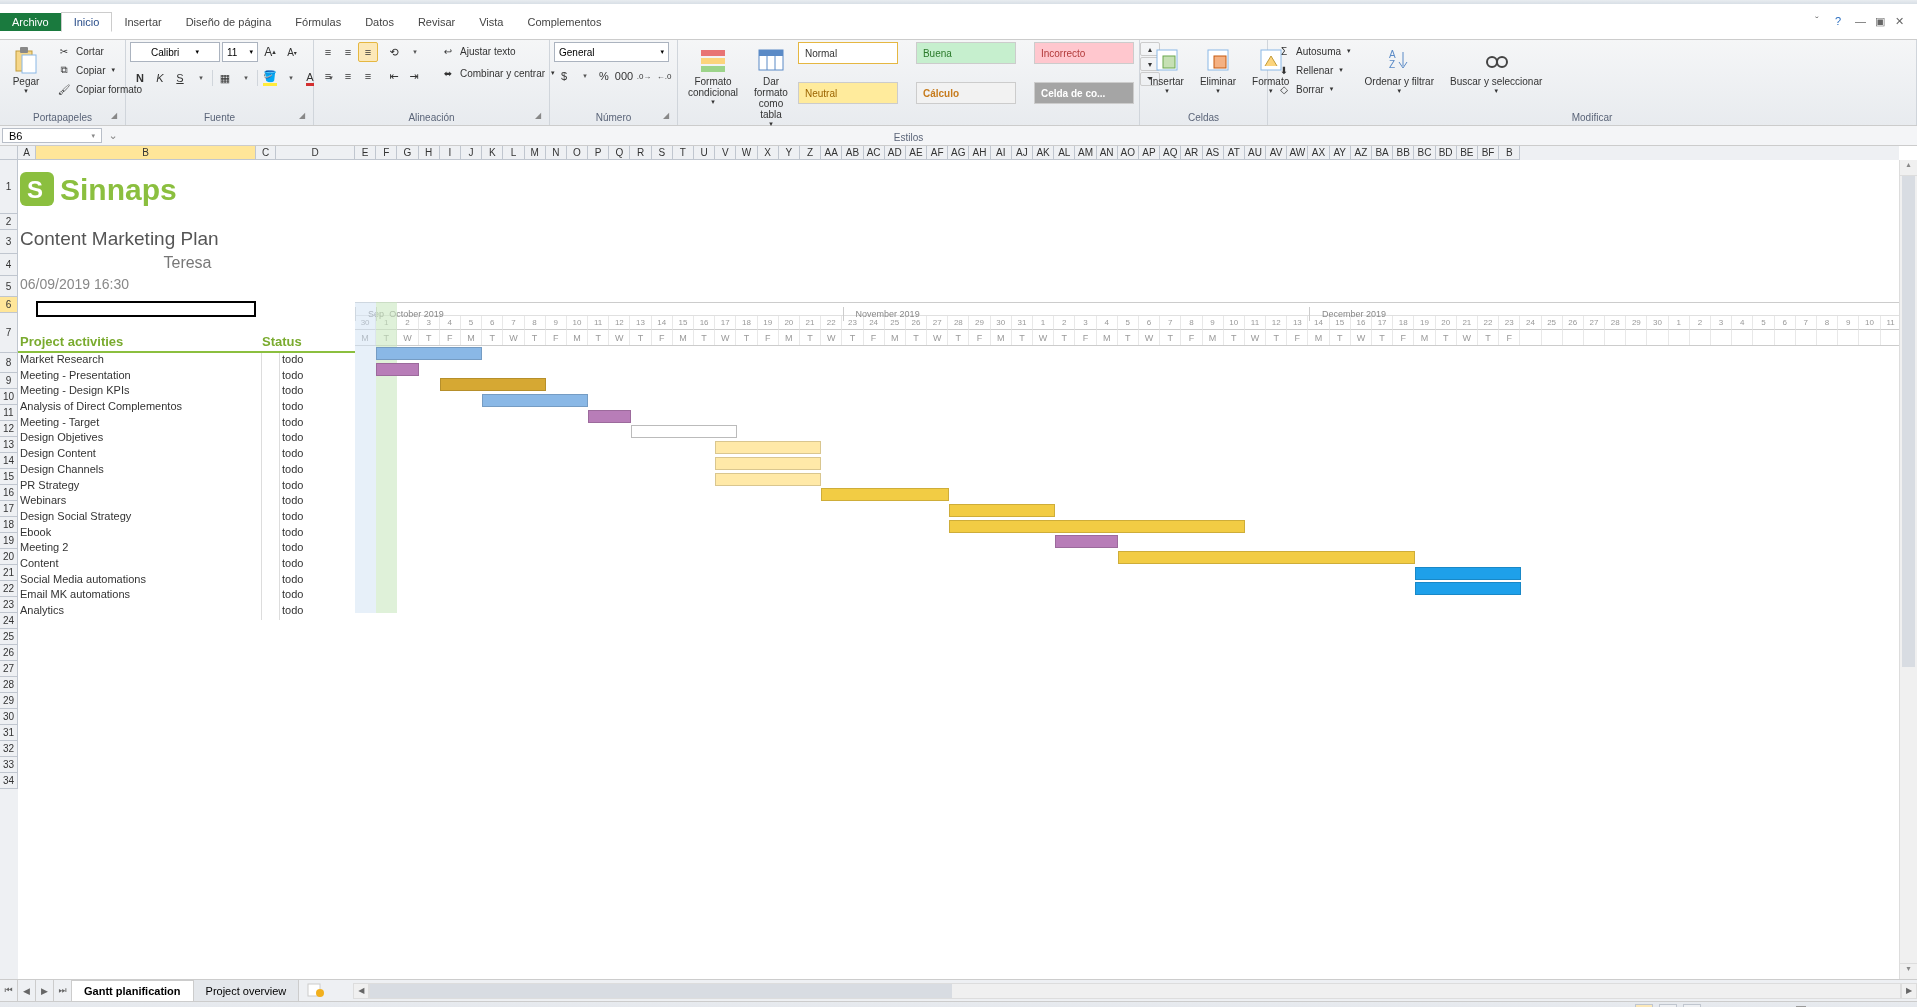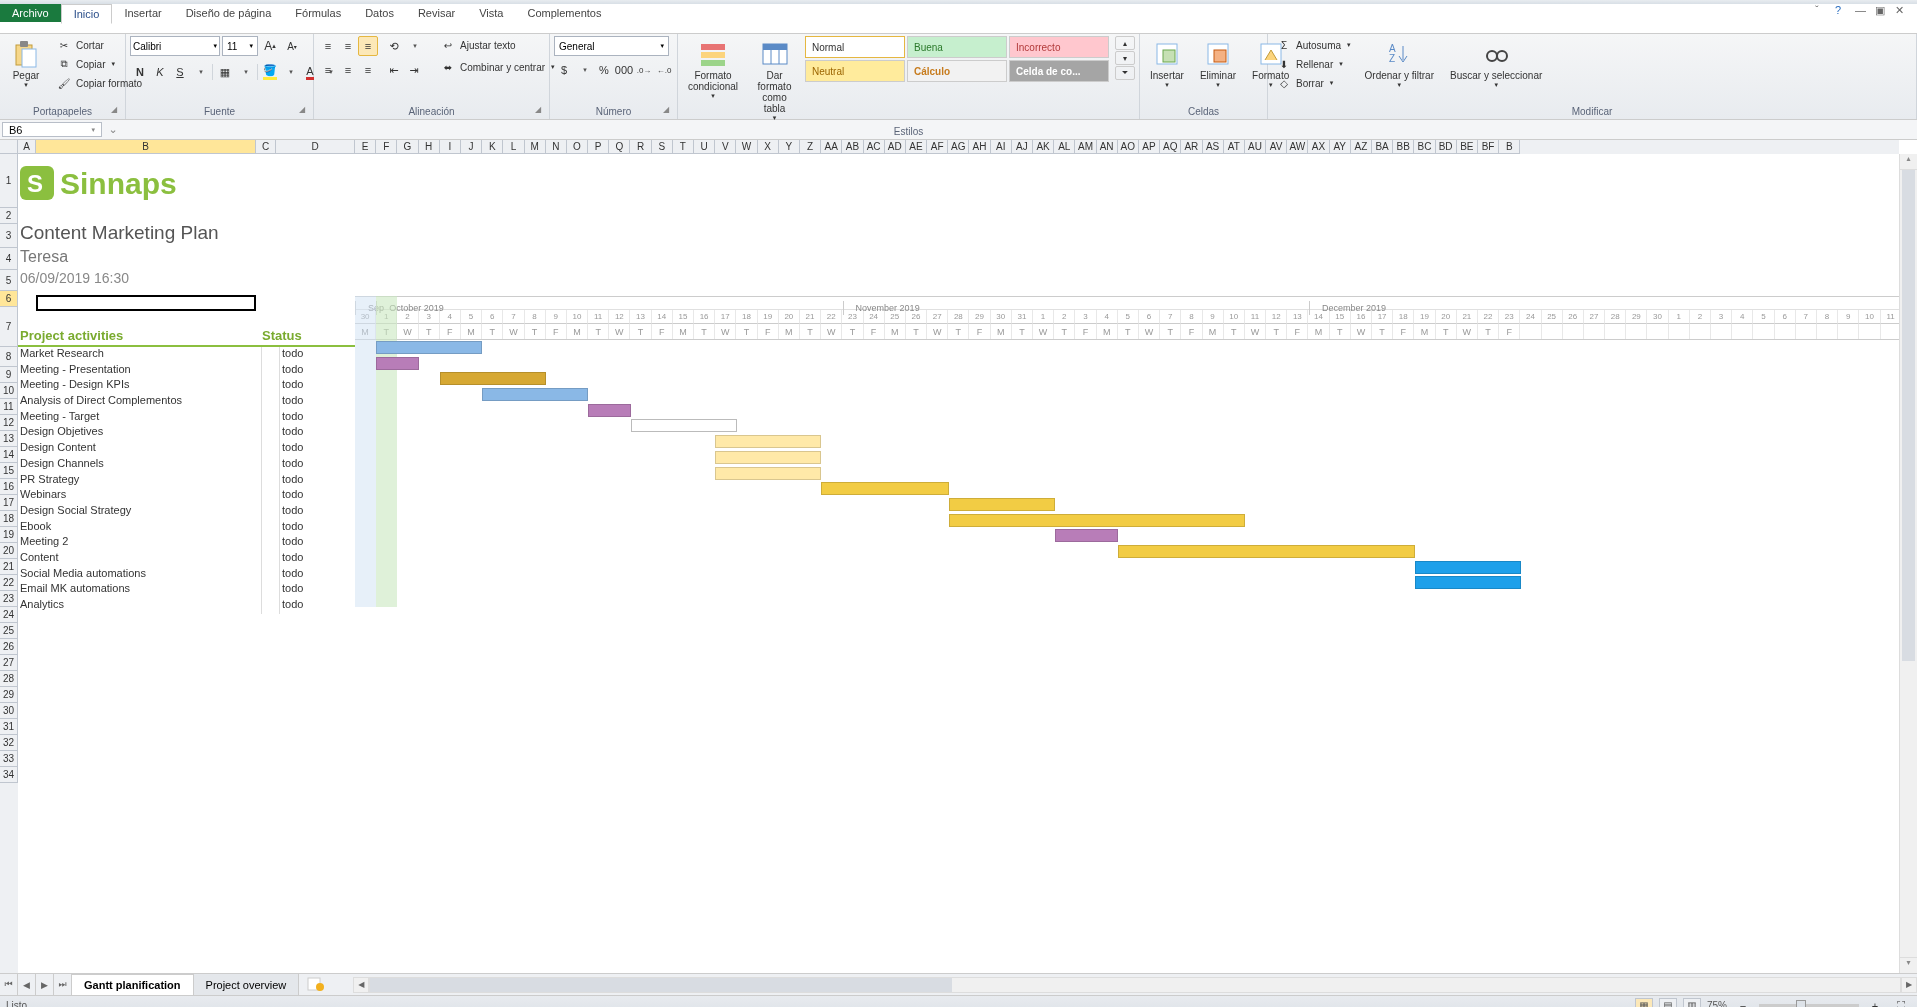--- a/index.html
+++ b/index.html
@@ -2,47 +2,47 @@
 <html><head>
 <meta charset="utf-8">
 <style>
 * { margin: 0; padding: 0; box-sizing: border-box; font-family: 'Segoe UI', Tahoma, sans-serif; }
 body { background: #fff; font-size: 11px; user-select: none; overflow: hidden; }
 
 
 .titlebar { height: 4px; background: linear-gradient(#e8ecf0,#d8dfe6); }
 
 
-.menu-tabs { height: 30px; background: #fff; display: flex; align-items: flex-start; border-bottom: 1px solid #ccc; }
+.menu-tabs { height: 36px; background: #fff; display: flex; align-items: center; border-bottom: 1px solid #ccc; }
 .menu-tab { padding: 3px 12px; color: #444; cursor: pointer; font-size: 11px; }
 .menu-tab.archivo { background: #1a7a3e; color: #fff; }
 .menu-tab.active { background: #fff; border: 1px solid #ccc; border-bottom: 1px solid #fff; margin-bottom: -1px; color: #2a4e8a; }
 .titlebar-right { margin-left: auto; display: flex; gap: 6px; align-items: center; padding-right: 8px; }
 .tb-icon { width: 14px; height: 14px; display: inline-block; color: #666; }
 
 
 .ribbon { height: 86px; background: linear-gradient(#f5f6f7,#e8ebef); border-bottom: 1px solid #ccc; display: flex; }
 .ribbon-group { border-right: 1px solid #d0d5db; display: flex; flex-direction: column; padding: 2px 4px 0; position: relative; }
 .ribbon-group-label { text-align: center; font-size: 10px; color: #5a6478; padding: 2px 0; }
 .ribbon-group-body { flex: 1; display: flex; align-items: flex-start; gap: 4px; }
 .rib-btn-lg { display: flex; flex-direction: column; align-items: center; padding: 2px 6px; cursor: pointer; border-radius: 2px; }
 .rib-icon-lg { width: 32px; height: 32px; display: flex; align-items: center; justify-content: center; }
 .rib-btn-lg span { font-size: 10px; color: #333; text-align: center; line-height: 1.1; }
 .rib-col { display: flex; flex-direction: column; gap: 1px; }
 .rib-item { display: flex; align-items: center; gap: 4px; padding: 1px 4px; font-size: 10px; color: #333; cursor: pointer; border-radius: 2px; white-space: nowrap; }
 .rib-small-icon { width: 16px; height: 16px; display: inline-flex; align-items: center; justify-content: center; }
 .font-select { display: flex; gap: 2px; margin-bottom: 2px; }
-.font-name { width: 90px; height: 20px; border: 1px solid #abb3bf; background: #fff; font-size: 10px; padding: 0 2px; display: flex; align-items: center; justify-content: space-between; }
+.font-name { width: 90px; height: 20px; border: 1px solid #abb3bf; background: #fff; font-size: 10px; padding: 0 20px; display: flex; align-items: center; justify-content: space-between; }
 .font-size { width: 36px; height: 20px; border: 1px solid #abb3bf; background: #fff; font-size: 10px; padding: 0 4px; display: flex; align-items: center; justify-content: space-between; }
 .btn-row { display: flex; gap: 0; }
 .mini-btn { width: 20px; height: 20px; display: flex; align-items: center; justify-content: center; cursor: pointer; font-size: 11px; color: #333; border-radius: 2px; }
 .mini-btn.active { background: #fce8b8; border: 1px solid #e5b741; }
 .dropdown-arrow::after { content: '▾'; font-size: 7px; margin-left: 2px; color: #555; }
 .number-fmt { width: 115px; height: 20px; border: 1px solid #abb3bf; background: #fff; font-size: 10px; padding: 0 4px; display: flex; align-items: center; justify-content: space-between; }
-.style-gallery { display: grid; grid-template-columns: repeat(3, 100px); gap: 2px; }
+.style-gallery { display: grid; grid-template-columns: repeat(3, 100px); gap: 18px; }
 .style-cell { height: 22px; border: 1px solid #ccc; display: flex; align-items: center; padding: 0 6px; font-size: 10px; cursor: pointer; }
 .group-launcher { position: absolute; right: 2px; bottom: 2px; width: 12px; height: 12px; font-size: 8px; color: #888; cursor: pointer; }
 
 
 .formula-row { height: 20px; border-bottom: 1px solid #ccc; display: flex; align-items: stretch; background: #f4f5f7; }
 .name-box { width: 100px; border-right: 1px solid #ccc; background: #fff; display: flex; align-items: center; padding: 0 6px; font-size: 11px; justify-content: space-between; margin: 2px; border: 1px solid #b8bec8; }
 .fx-area { flex: 1; display: flex; align-items: center; }
 .fx-btn { width: 24px; text-align: center; color: #666; font-style: italic; font-size: 11px; border-right: 1px solid #ddd; cursor: pointer; }
 .formula-input { flex: 1; background: #fff; border: 1px solid #b8bec8; margin: 2px; height: 16px; }
 .fb-expand { width: 18px; display: flex; align-items: center; justify-content: center; color: #888; cursor: pointer; }
@@ -56,21 +56,21 @@
 .row-headers { position: absolute; left: 0; top: 14px; bottom: 0; width: 18px; background: #eef0f3; }
 .row-h { border-right: 1px solid #c0c6cf; border-bottom: 1px solid #c0c6cf; text-align: center; font-size: 10px; color: #333; height: 16px; line-height: 16px; }
 .row-h.sel { background: #ffe699; }
 .cells { position: absolute; left: 18px; top: 14px; right: 18px; bottom: 0; background: #fff; }
 .vscroll { position: absolute; right: 0; top: 14px; bottom: 0; width: 18px; background: #f0f0f0; border-left: 1px solid #ddd; }
 
 
 .left-panel { position: absolute; left: 0; top: 0; width: 337px; background: #fff; }
 .logo { margin: 8px 0 0 2px; }
 .plan-title { font-size: 19px; color: #555; margin: 16px 0 0 2px; }
-.plan-author { font-size: 16px; color: #777; margin: 4px 0 0 2px; }
+.plan-author { font-size: 16px; color: #777; margin: 4px 0 0 2px; text-align: center; }
 .plan-date { font-size: 14px; color: #888; margin: 4px 0 0 2px; }
 .headers-row { display: flex; margin-top: 42px; border-bottom: 2px solid #8bbf3f; padding-bottom: 2px; }
 .ph-act { width: 222px; color: #7aab2f; font-weight: bold; font-size: 13px; padding-left: 2px; }
 .ph-stat { color: #7aab2f; font-weight: bold; font-size: 13px; padding-left: 22px; }
 .act-table { }
 .act-row { display: flex; height: 15.7px; font-size: 11px; color: #333; }
 .act-name { width: 244px; padding-left: 2px; border-right: 1px solid #ddd; }
 .act-check { width: 18px; border-right: 1px solid #ddd; }
 .act-status { padding-left: 2px; }
 

